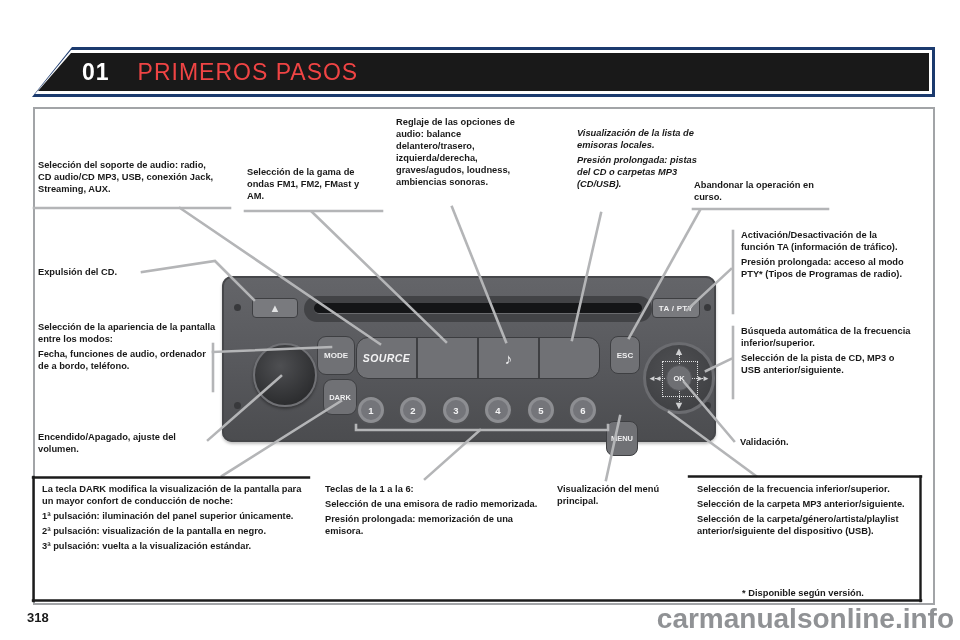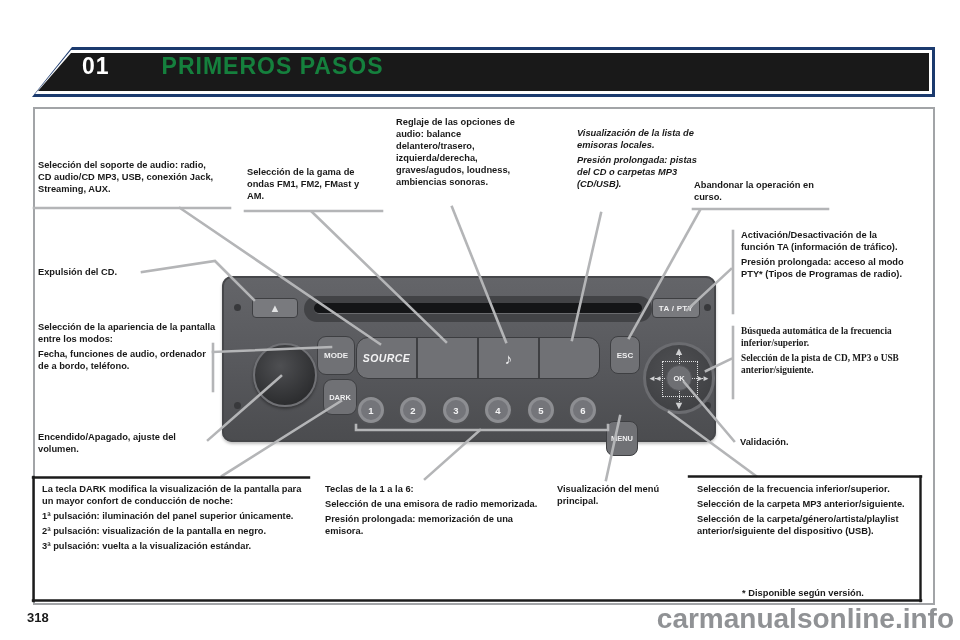--- a/index.html
+++ b/index.html
@@ -7,39 +7,39 @@
         font-family:"Liberation Sans",sans-serif;}
 
   
   .tb{position:absolute;left:32px;top:47px;width:903px;height:50px;}
   .tb-blue{position:absolute;inset:0;background:#1b3a6e;
            clip-path:polygon(40px 0,100% 0,100% 100%,0 100%);}
   .tb-white{position:absolute;left:3px;top:3px;right:3px;bottom:3px;background:#fff;
            clip-path:polygon(36px 0,100% 0,100% 100%,0 100%);}
   .tb-black{position:absolute;left:6px;top:6px;right:6px;bottom:6px;background:#191919;
            clip-path:polygon(33px 0,100% 0,100% 100%,0 100%);
-           display:flex;align-items:flex-start;padding-left:44px;box-sizing:border-box;gap:24px;}
+           display:flex;align-items:center;padding-left:44px;box-sizing:border-box;}
   .tb-black .num{color:#fff;font-size:23px;font-weight:bold;letter-spacing:1px;}
-  .tb-black .ttl{color:#15803d;font-size:23px;font-weight:bold;letter-spacing:1px;margin-left:28px;}
+  .tb-black .ttl{color:#ef4444;font-size:23px;font-weight:normal;letter-spacing:1px;margin-left:28px;}
 
   
   .frame{position:absolute;left:33px;top:107px;width:898px;height:494px;
          border:2px solid #a2a4a7;}
 
   
   .note{position:absolute;font-weight:bold;font-size:9.3px;line-height:12px;color:#191919;z-index:2;}
   .note p{margin:0 0 3px 0;}
   .hang{padding-left:66px;text-indent:-66px;}
   #n-soporte{left:38px;top:159px;width:176px;}
   #n-gama{left:247px;top:166px;width:118px;}
   #n-reglaje{left:396px;top:116px;width:122px;}
   #n-lista{left:577px;top:127px;width:132px;font-style:italic;}
   #n-abandonar{left:694px;top:179px;width:140px;}
   #n-ta{left:741px;top:229px;width:172px;}
-  #n-busq{left:741px;top:325px;width:172px;font-family:Liberation Serif, serif;}
+  #n-busq{left:741px;top:325px;width:172px;}
   #n-val{left:740px;top:436px;width:110px;}
   #n-expulsion{left:38px;top:266px;width:130px;}
   #n-apar{left:38px;top:321px;width:178px;}
   #n-enc{left:38px;top:431px;width:172px;}
   #n-dark{left:42px;top:483px;width:270px;}
   #n-teclas{left:325px;top:483px;width:224px;}
   #n-menu{left:557px;top:483px;width:134px;}
   #n-freq{left:697px;top:483px;width:218px;}
   #footnote{left:690px;top:587px;width:226px;text-align:center;}
 

